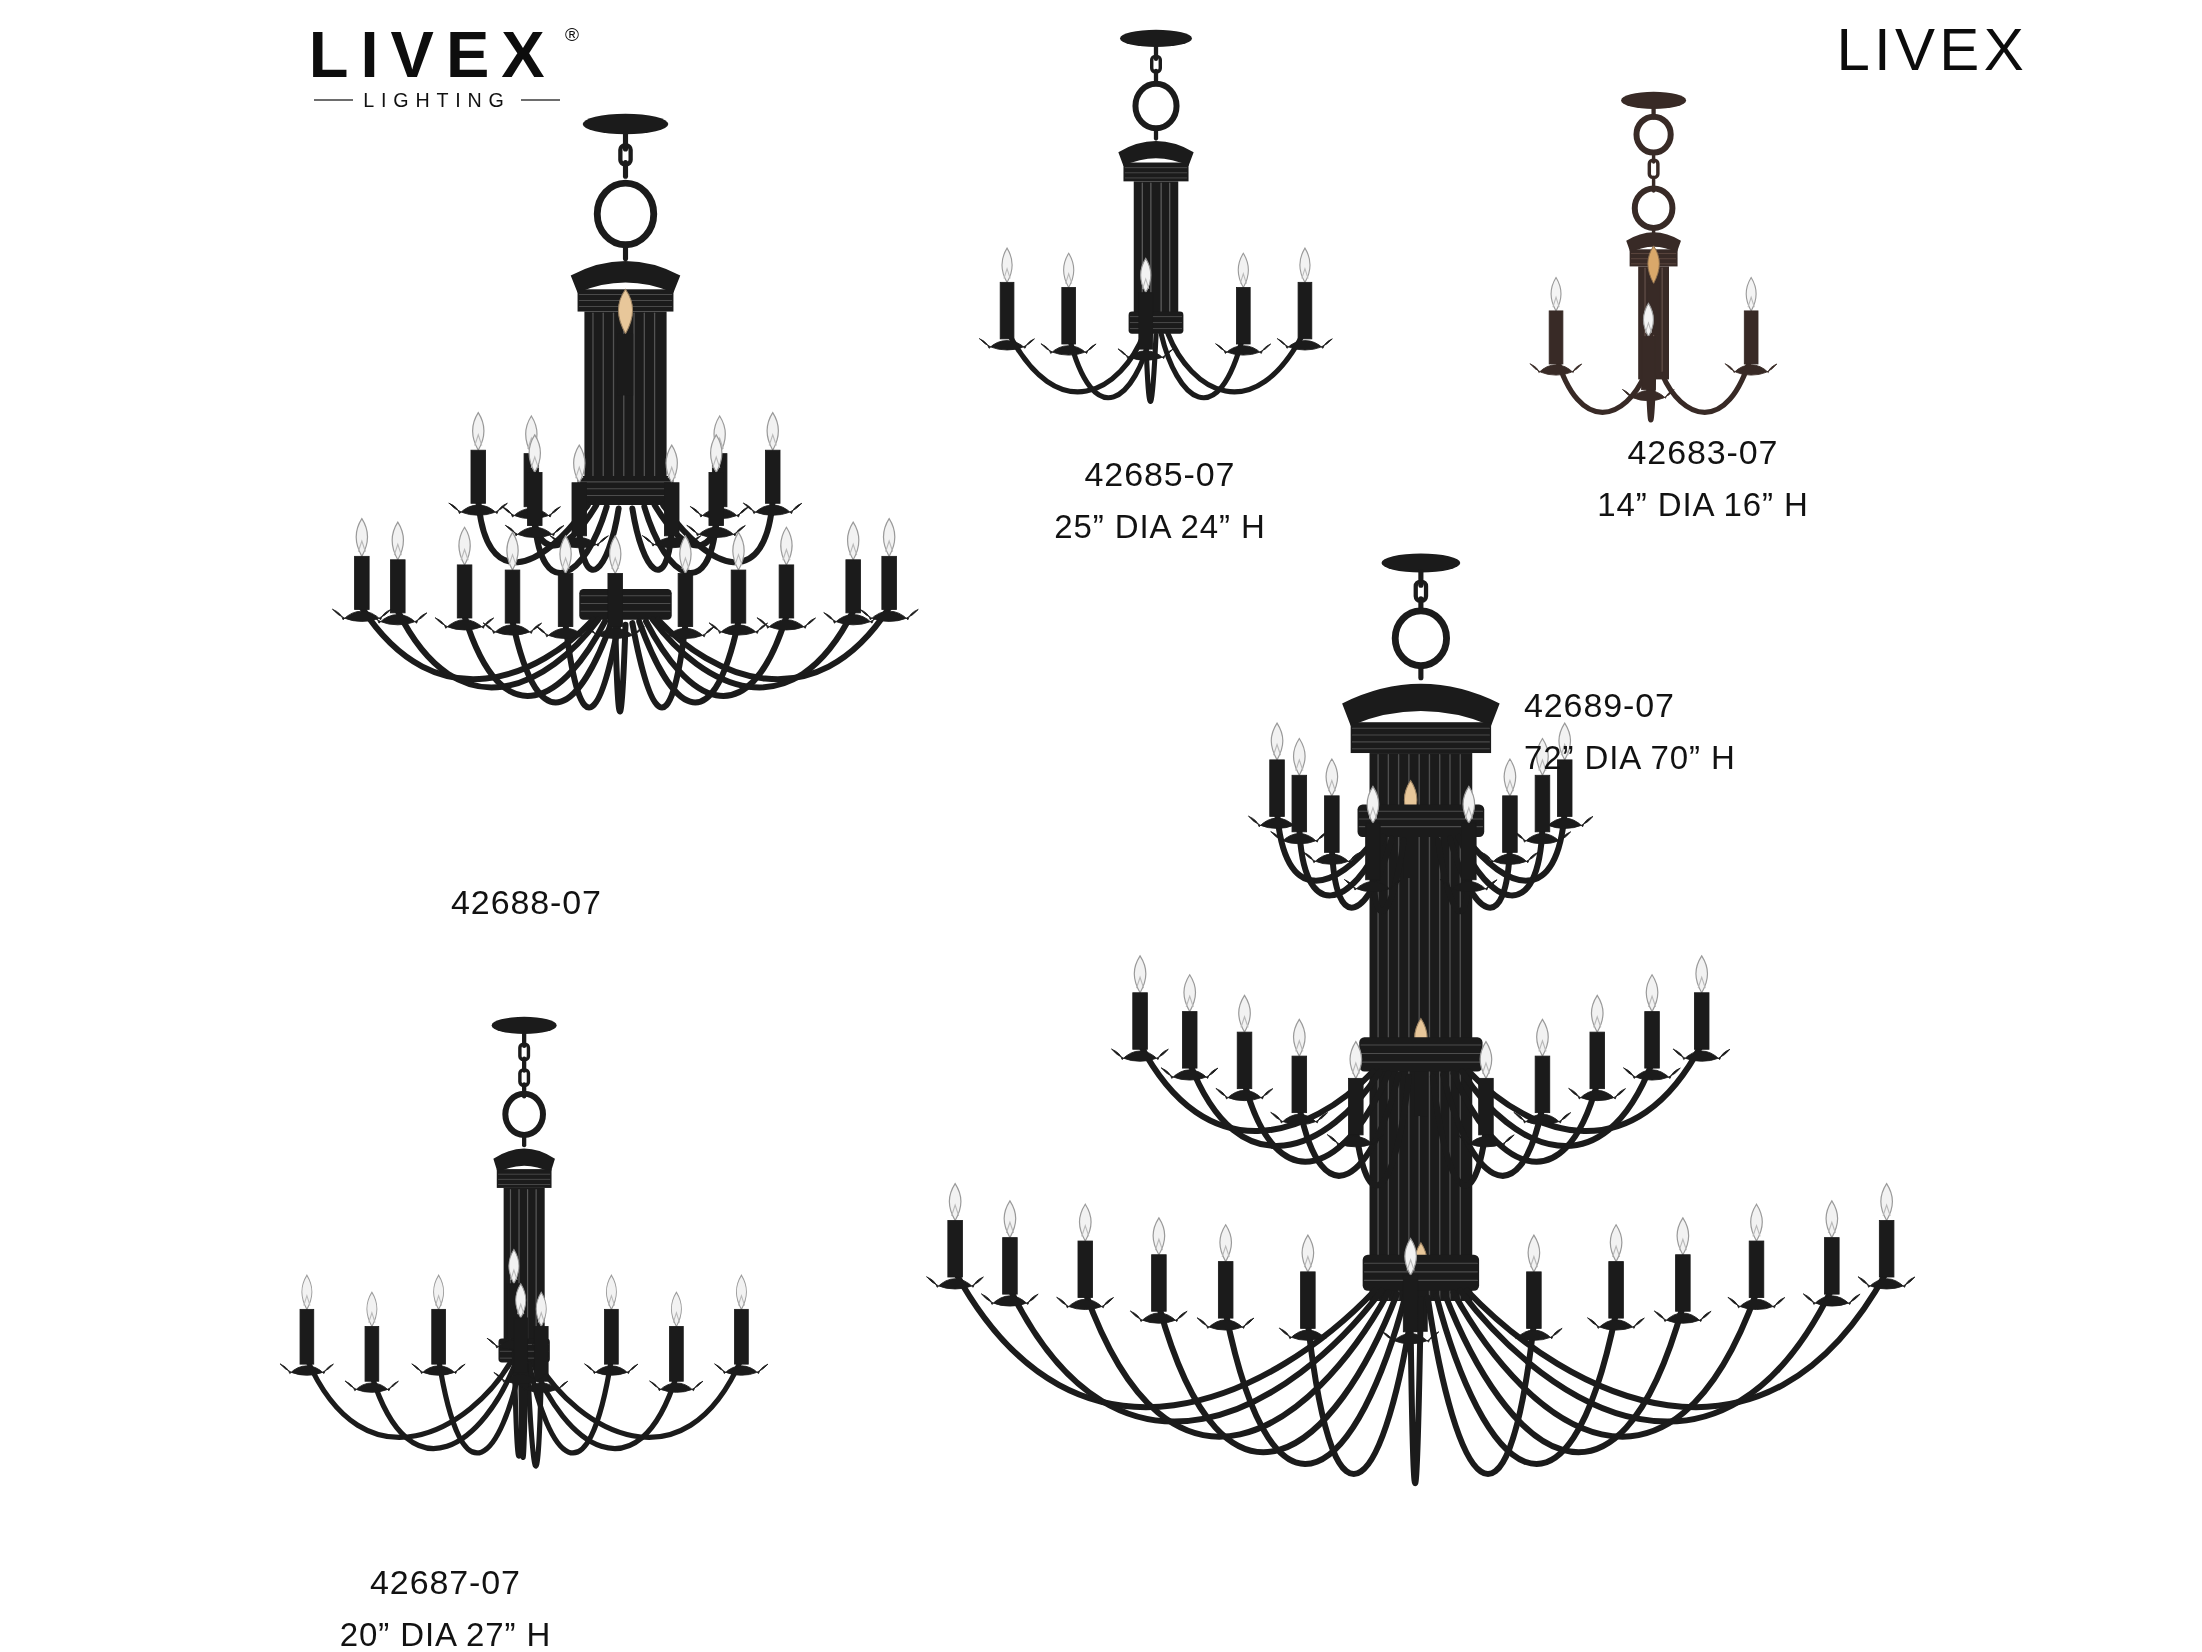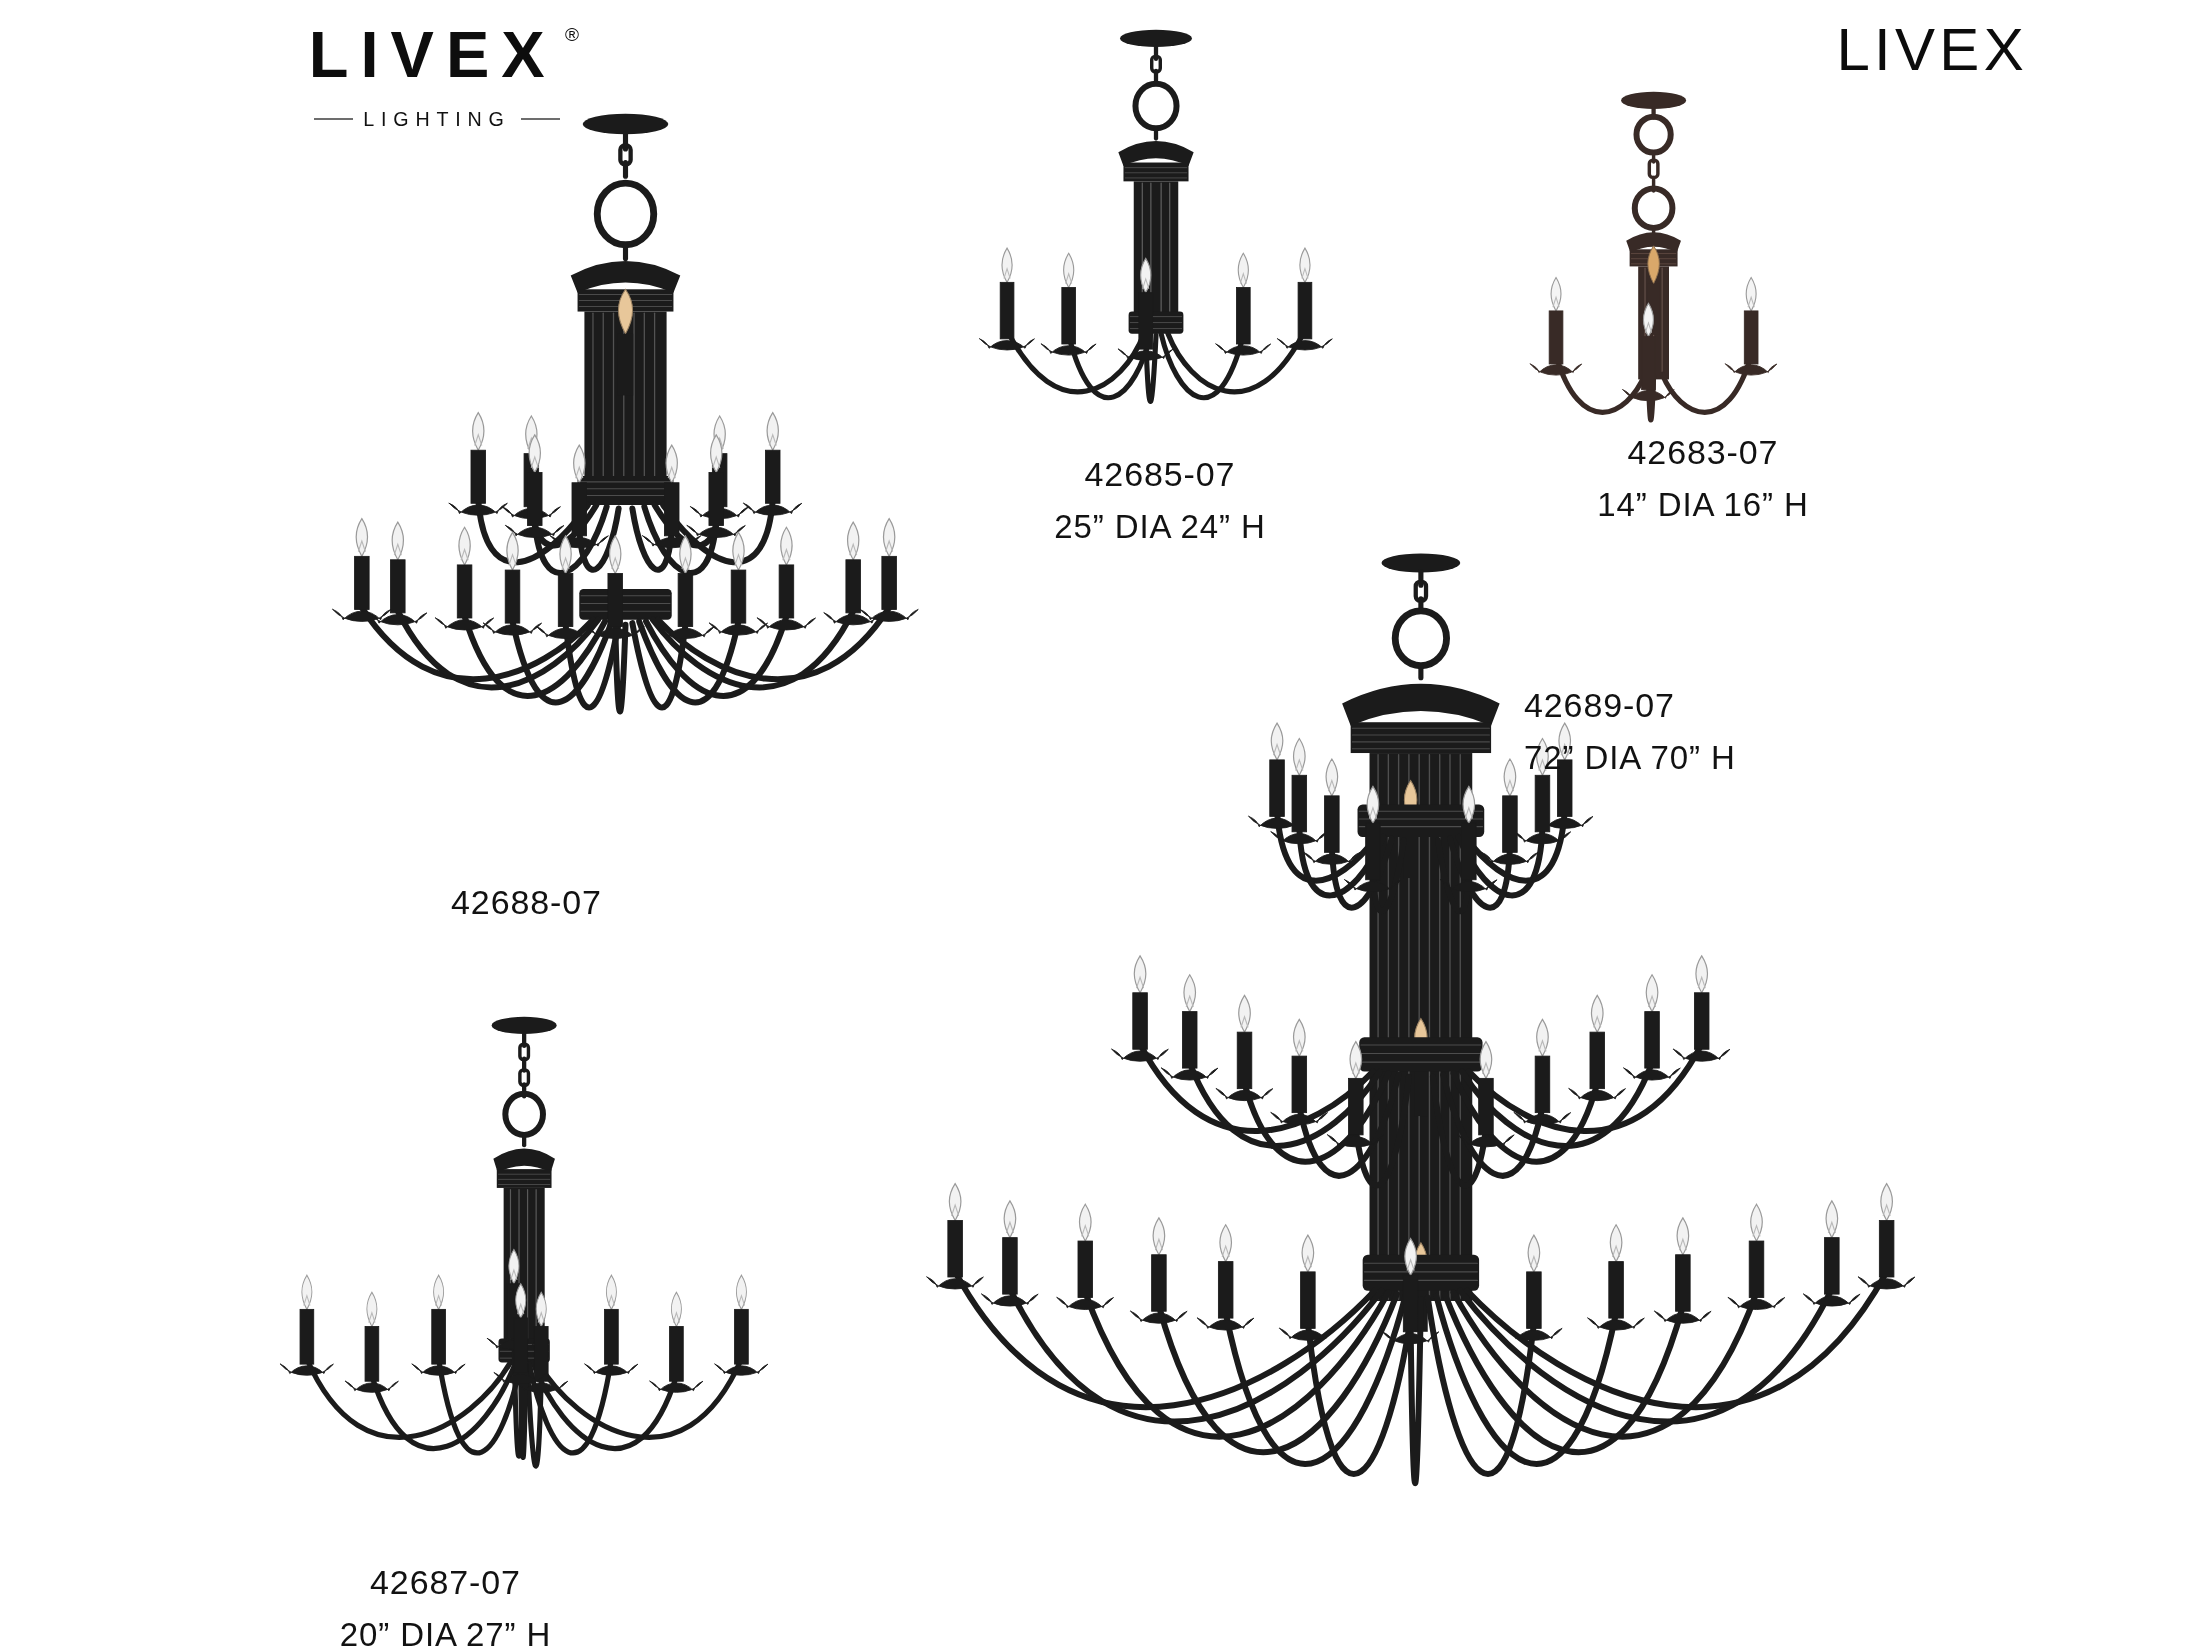--- a/index.html
+++ b/index.html
@@ -24,21 +24,21 @@
     position:relative;
     display:inline-block;
     padding-right:8.6px;
   }
   .logo-reg{
     position:absolute;right:-13.7px;top:1.7px;
     font-size:19px;font-weight:normal;letter-spacing:0;
   }
   .logo-sub-row{
     display:flex;align-items:center;justify-content:center;gap:10.3px;
-    margin-top:22px;
+    margin-top:3px;
   }
   .logo-rule{height:1.7px;background:#6d6d6d;width:39px;}
   .logo-sub{
     font-size:19.7px;letter-spacing:6.8px;color:#111;font-weight:normal;
   }
 
   
   .estate{
     position:absolute;right:175px;top:15.4px;
     font-size:60px;

